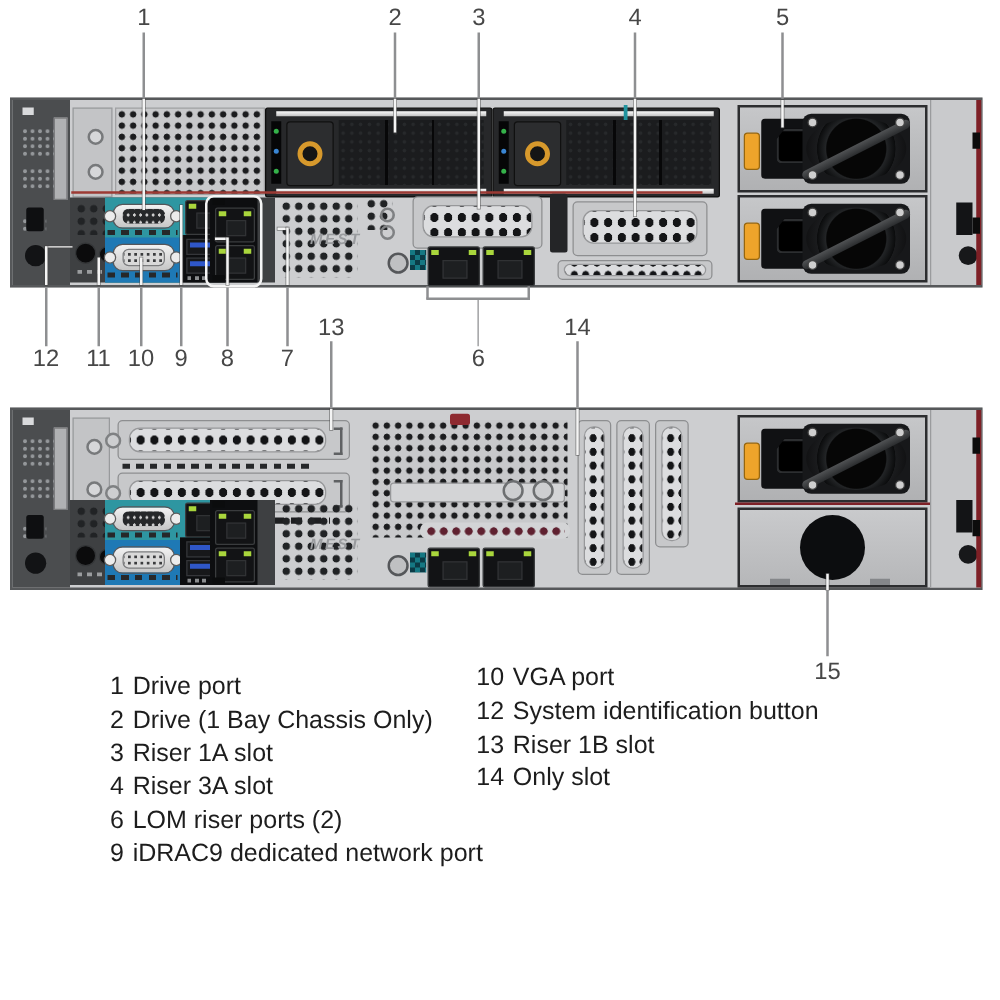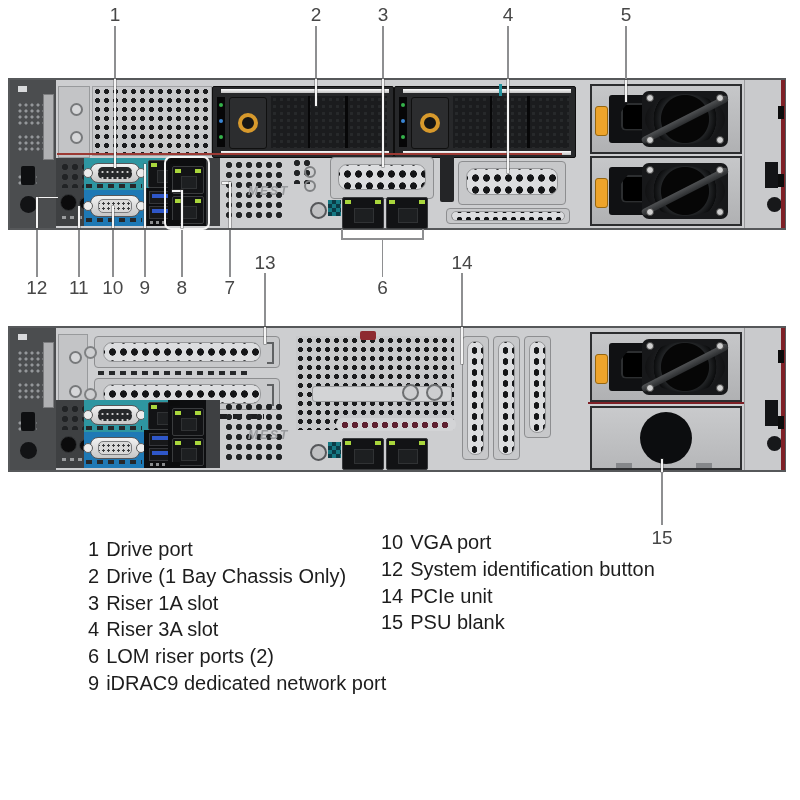--- a/index.html
+++ b/index.html
@@ -447,17 +447,17 @@
     <div class="lg-row"><span class="lgn">1</span><span>Drive port</span></div>
     <div class="lg-row"><span class="lgn">2</span><span>Drive (1 Bay Chassis Only)</span></div>
     <div class="lg-row"><span class="lgn">3</span><span>Riser 1A slot</span></div>
     <div class="lg-row"><span class="lgn">4</span><span>Riser 3A slot</span></div>
     <div class="lg-row"><span class="lgn">6</span><span>LOM riser ports (2)</span></div>
     <div class="lg-row"><span class="lgn">9</span><span>iDRAC9 dedicated network port</span></div>
   </div>
   <div class="lg" style="left:381px;top:529px">
     <div class="lg-row"><span class="lgn">10</span><span>VGA port</span></div>
     <div class="lg-row"><span class="lgn">12</span><span>System identification button</span></div>
-    <div class="lg-row"><span class="lgn">14</span><span>PCIe unit</span></div>
-    <div class="lg-row"><span class="lgn">15</span><span>PSU blank</span></div>
+    <div class="lg-row"><span class="lgn">13</span><span>Riser 1B slot</span></div>
+    <div class="lg-row"><span class="lgn">14</span><span>Only slot</span></div>
   </div>
 
 </div>
 
 </body></html>

